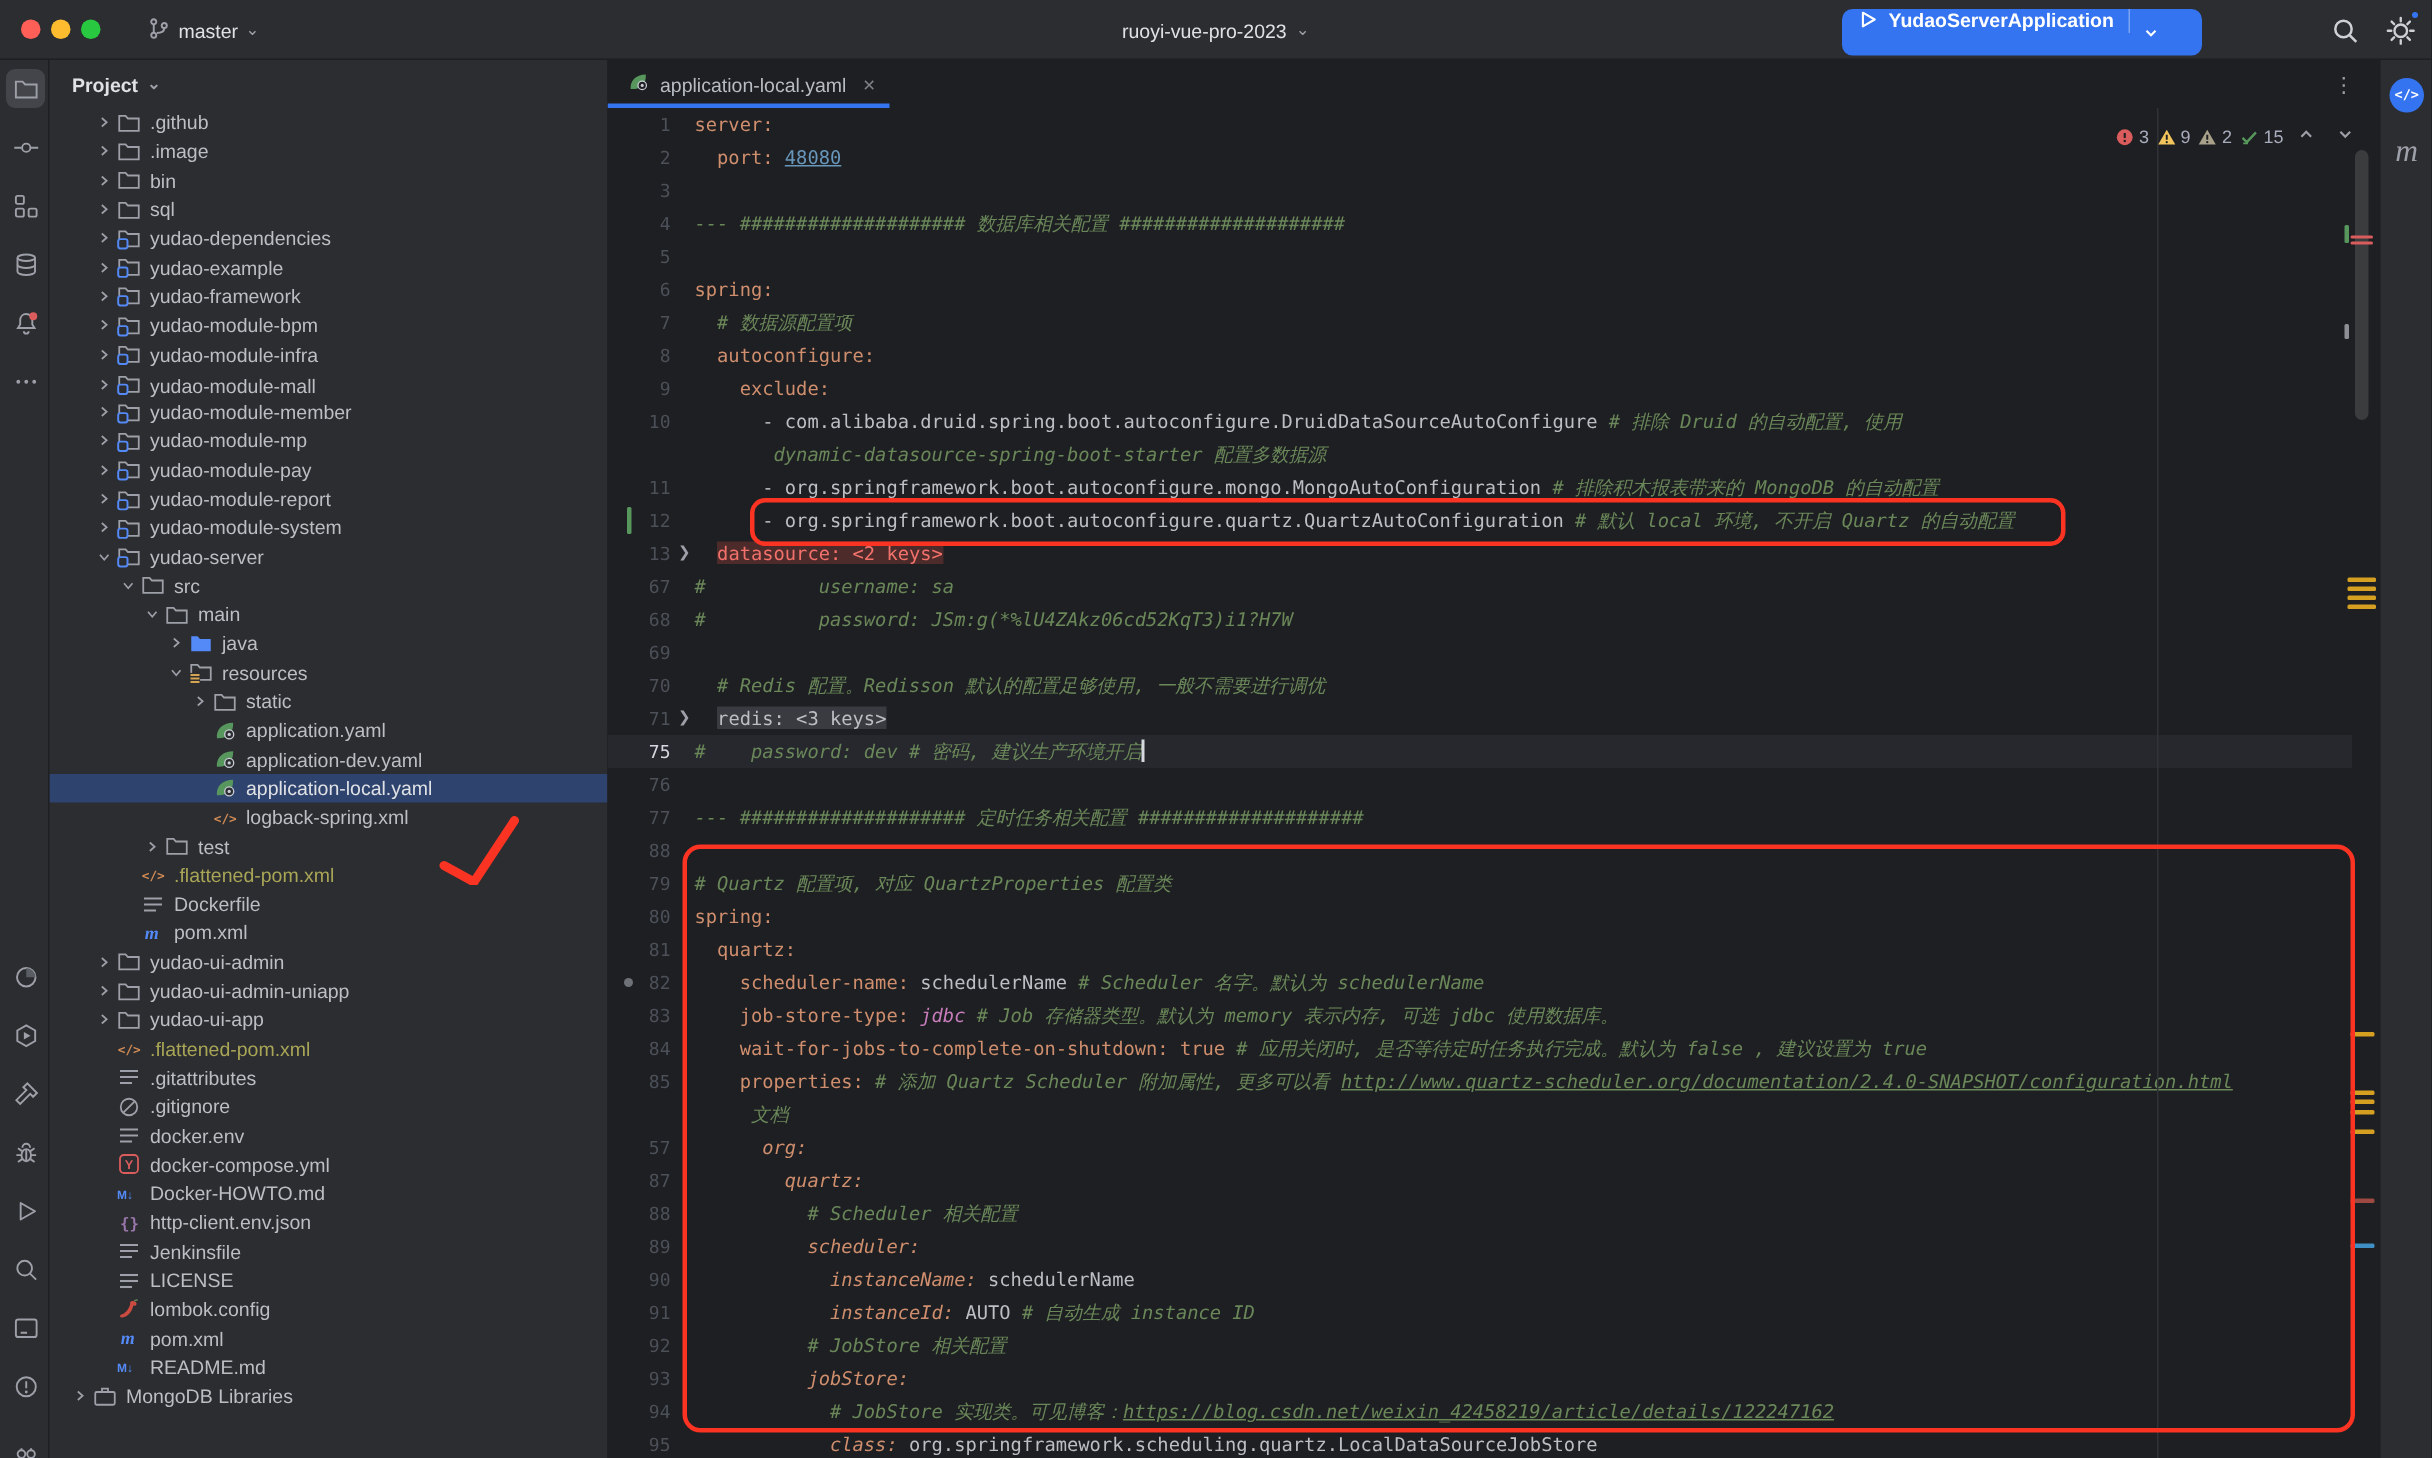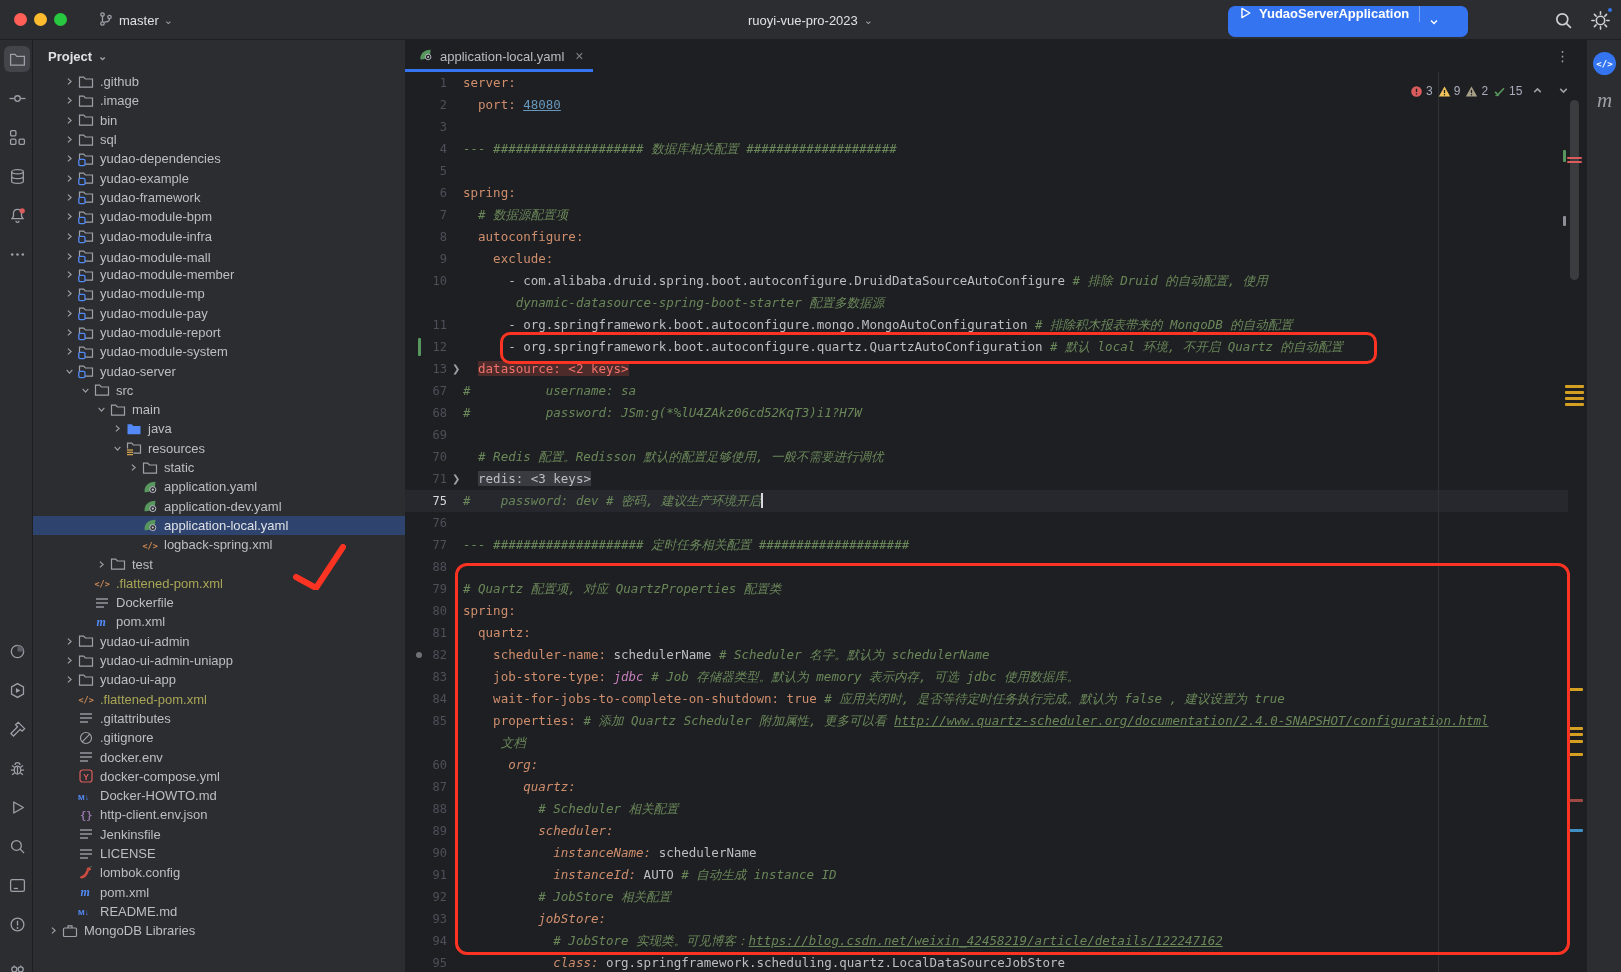--- a/index.html
+++ b/index.html
@@ -973,21 +973,21 @@
         </div>
         <div class="cl">
           <span class="ln">85</span>
           <span class="tx"><span class="tk k">    properties:</span><span class="tk c"> # 添加 Quartz Scheduler 附加属性, 更多可以看 </span><span class="tk u">http://www.quartz-scheduler.org/documentation/2.4.0-SNAPSHOT/configuration.html</span></span>
         </div>
         <div class="cl">
           <span class="ln"></span>
           <span class="tx"><span class="tk c">     文档</span></span>
         </div>
         <div class="cl">
-          <span class="ln">60</span>
+          <span class="ln">57</span>
           <span class="tx"><span class="tk ki">      org:</span></span>
         </div>
         <div class="cl">
           <span class="ln">87</span>
           <span class="tx"><span class="tk ki">        quartz:</span></span>
         </div>
         <div class="cl">
           <span class="ln">88</span>
           <span class="tx"><span class="tk c">          # Scheduler 相关配置</span></span>
         </div>

